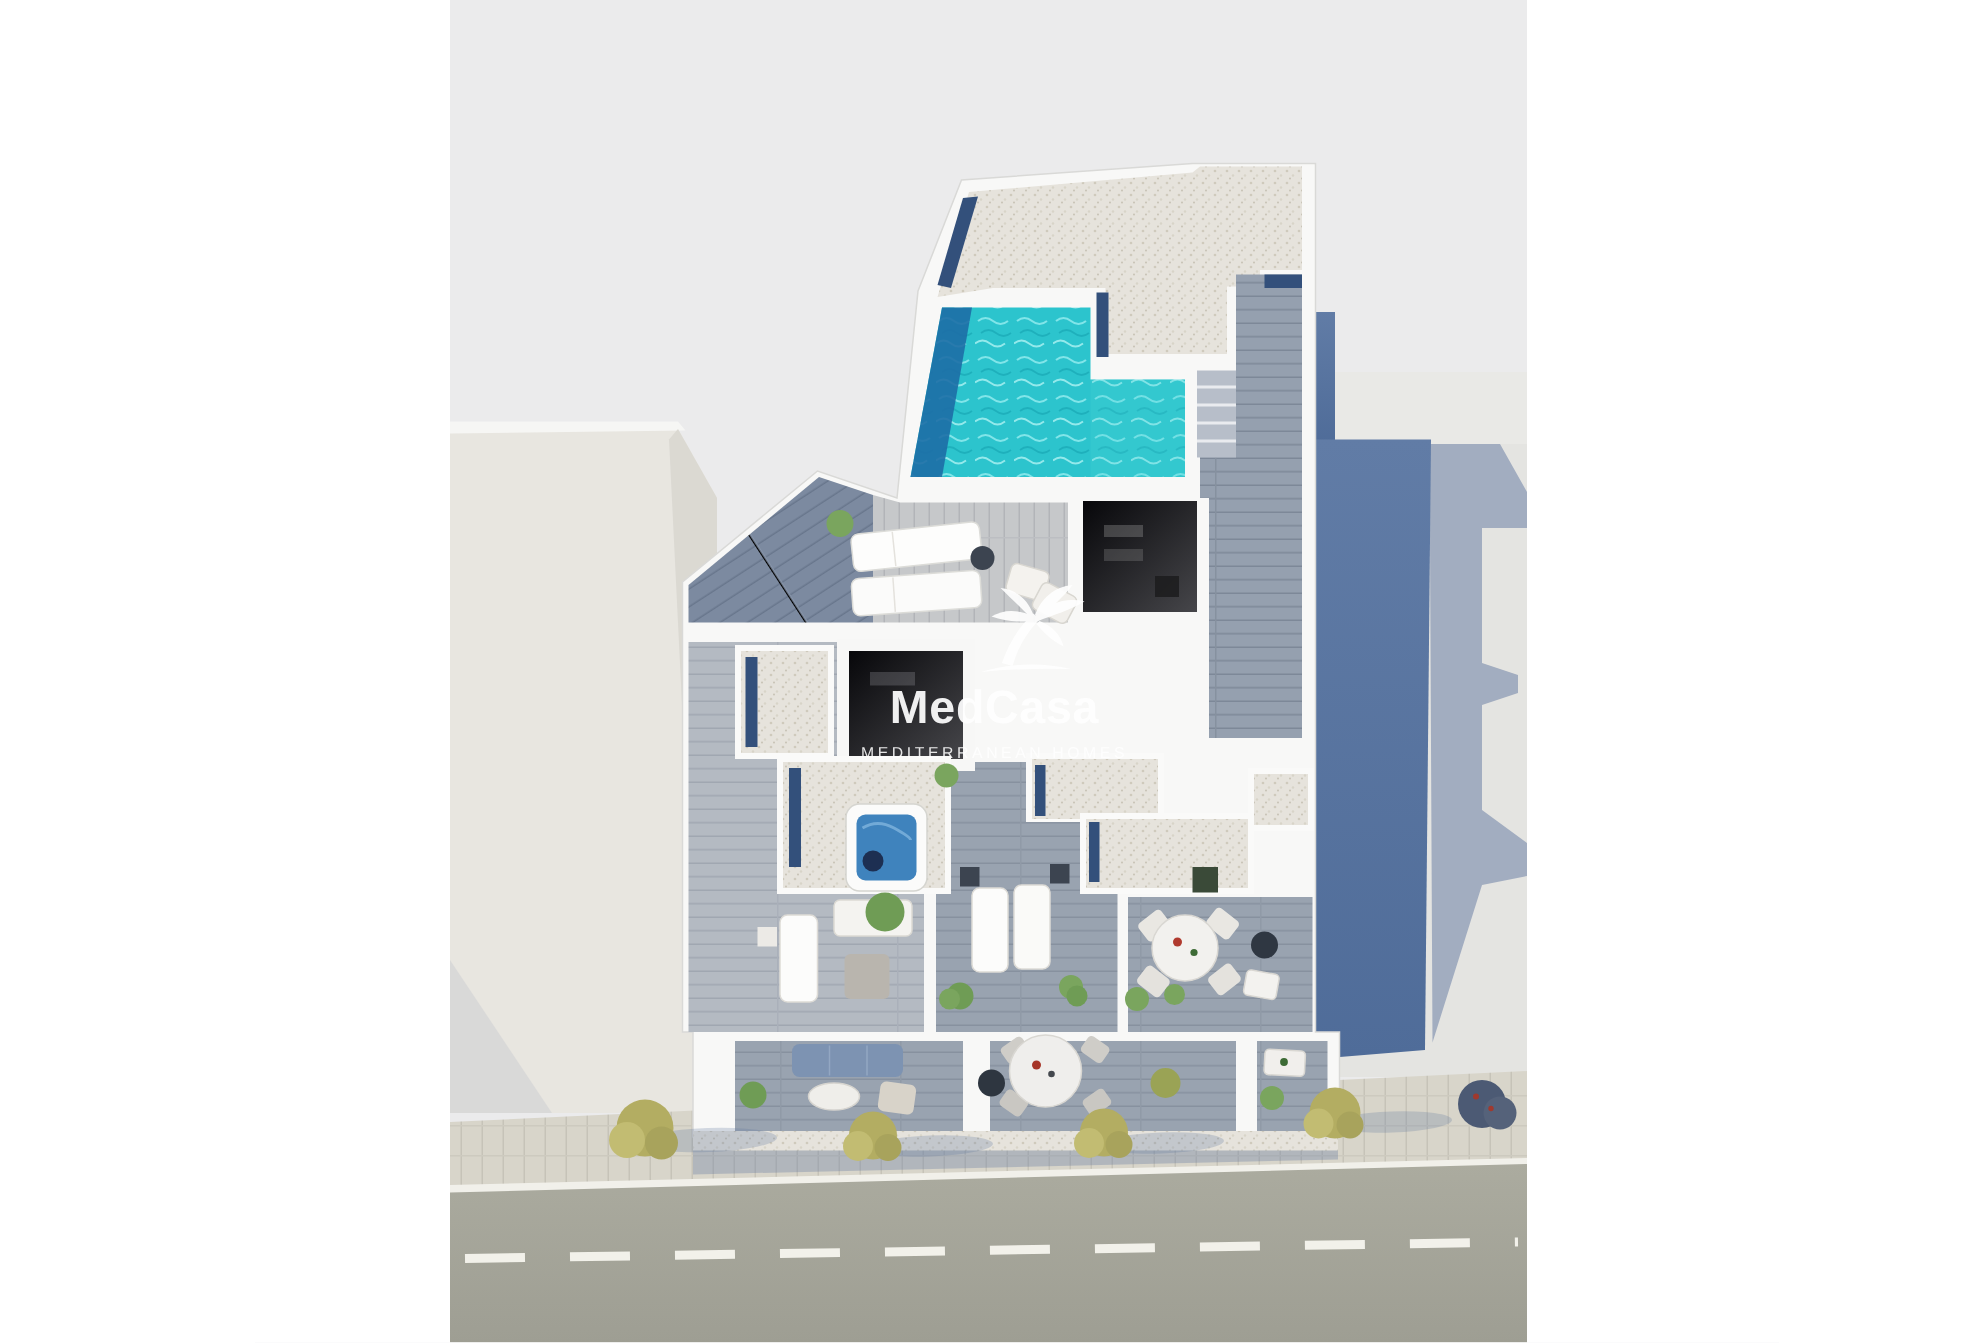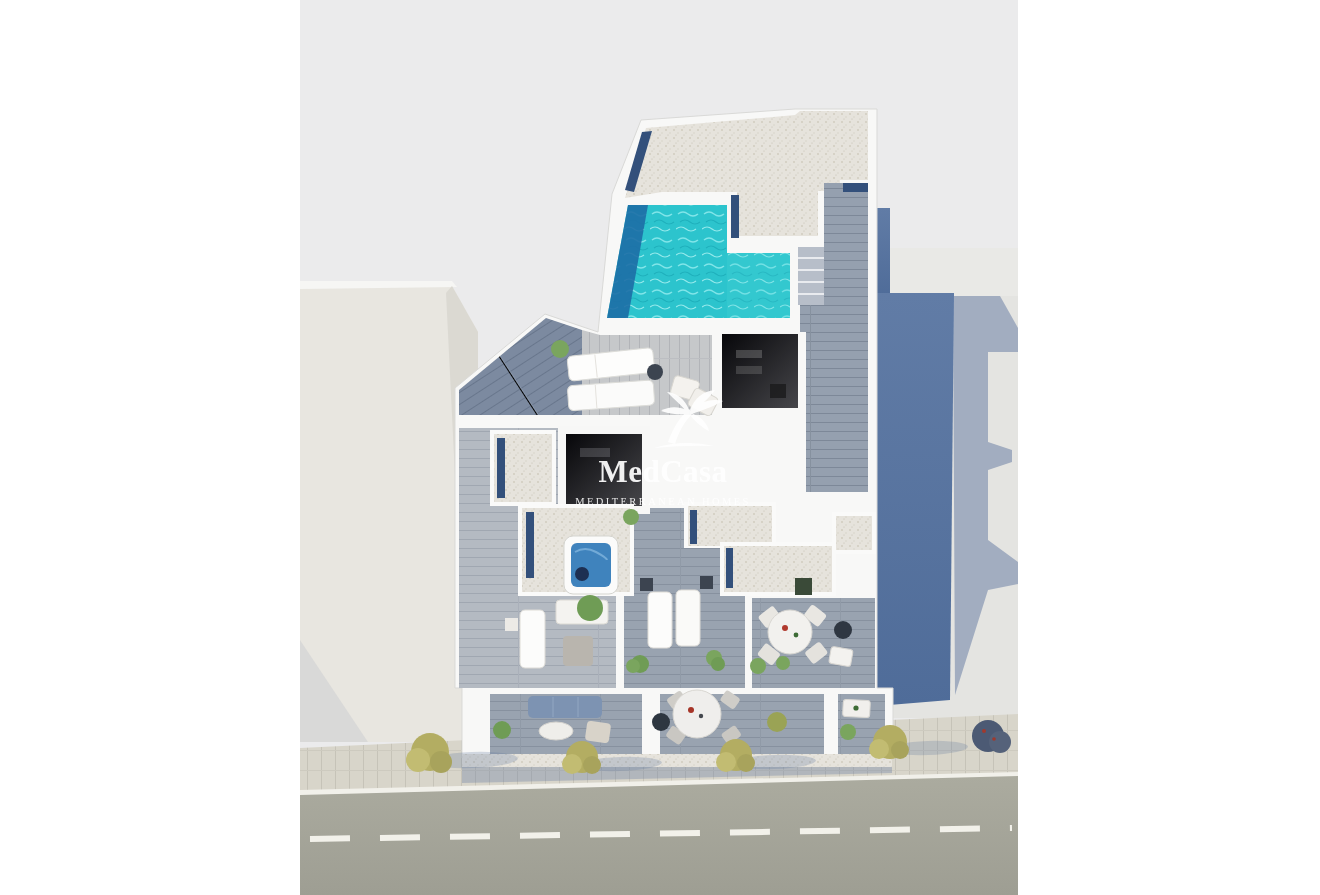--- a/index.html
+++ b/index.html
@@ -1,17 +1,17 @@
 <!DOCTYPE html>
 <html style="--page_bg: #ffffff; --canvas_bg: #ebebec; --building_white: #f8f8f7; --pool_water: #2cc4cd; --pool_deep: #1d6ea6; --jacuzzi_water: #3f83bd; --skylight_navy: #33507b; --side_wall_blue: #5b79a6; --roof_gravel: #e6e3dc; --deck_wood: #95a0af; --terrace_wood_dark: #7c8aa0; --terrace_wood_light: #c6c8ca; --sidewalk: #d8d5ca; --road_asphalt: #a7a79c; --road_marking: #f2f1ea; --tree_olive: #b3ad62; --shadow_blue: #5f76a0;"><head>
 <meta charset="utf-8">
 <style>
   html,body{margin:0;padding:0;background:#fff;}
   .stage{position:relative;width:1320px;height:895px;background:var(--page_bg,#fff);overflow:hidden;
-         font-family:Liberation Serif, serif;}
+         font-family:Liberation Sans, sans-serif;}
   svg{display:block}
   
   .canvas-bg{fill:var(--canvas_bg,#ebebec)}
   .bldg{fill:var(--building_white,#f8f8f7)}
   .pool-water{fill:url(#waterPat)}
   .pool-deep{fill:var(--pool_deep,#1d6ea6)}
   .navy{fill:var(--skylight_navy,#33507b)}
   .bluewall{fill:url(#blueGrad)}
   .gravel{fill:url(#gravelPat)}
   .deck{fill:url(#deckPat)}

